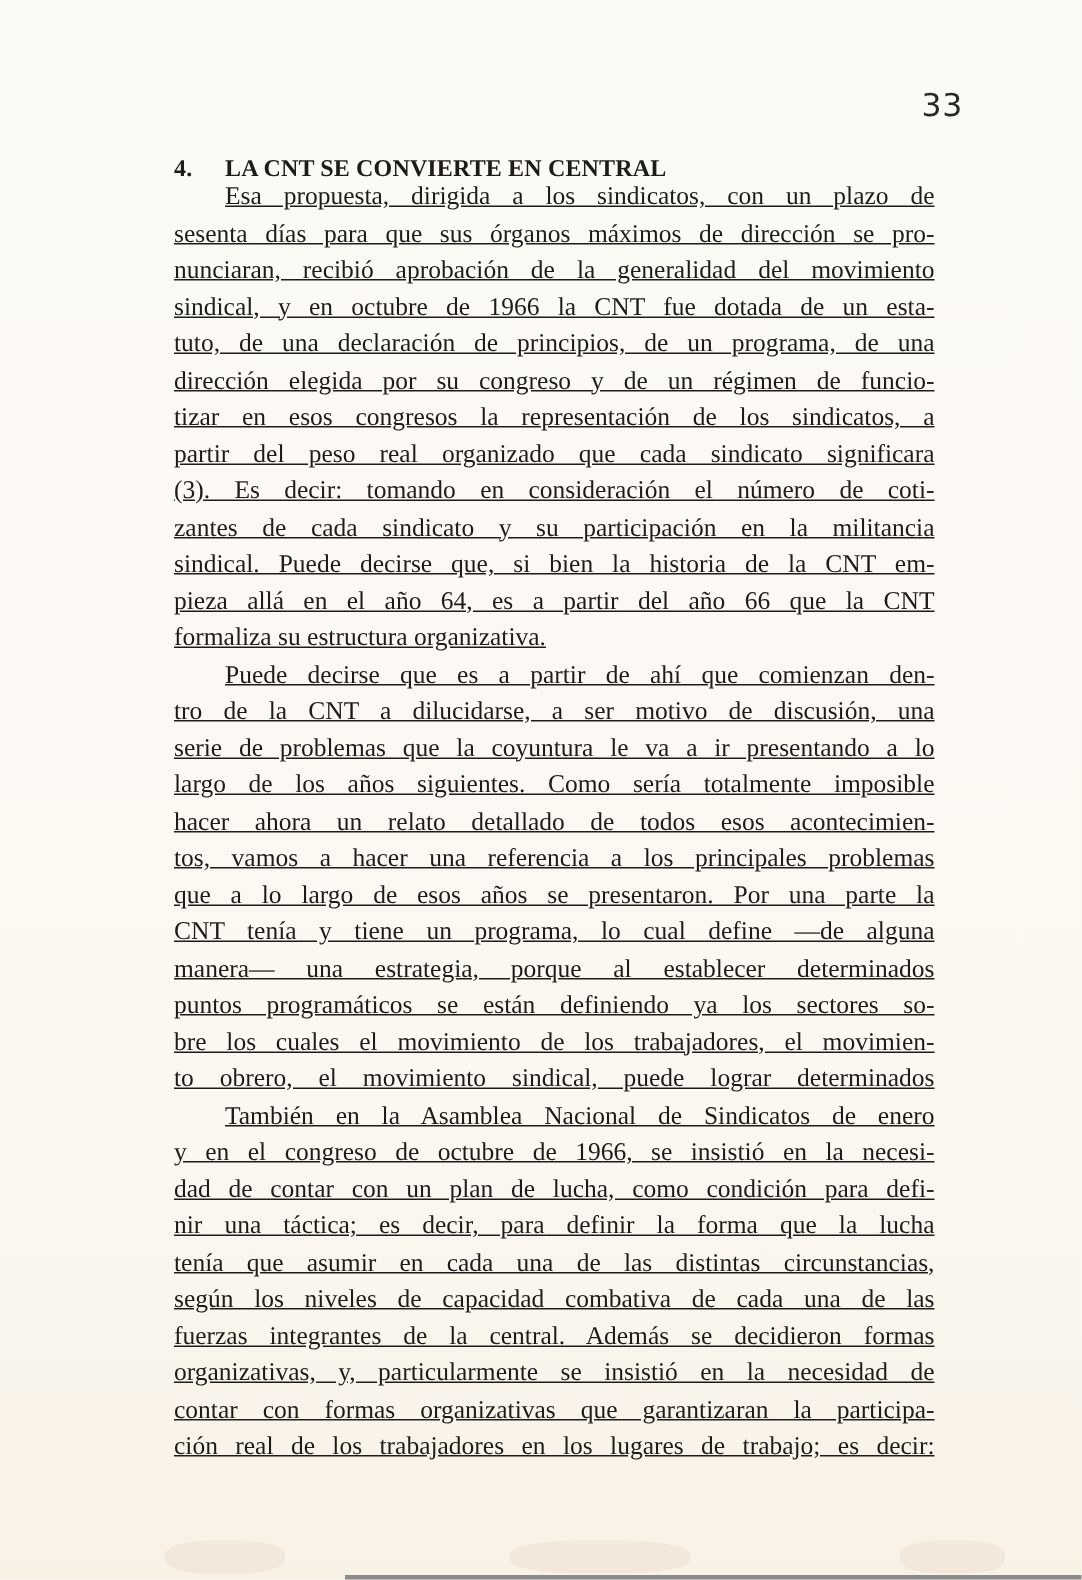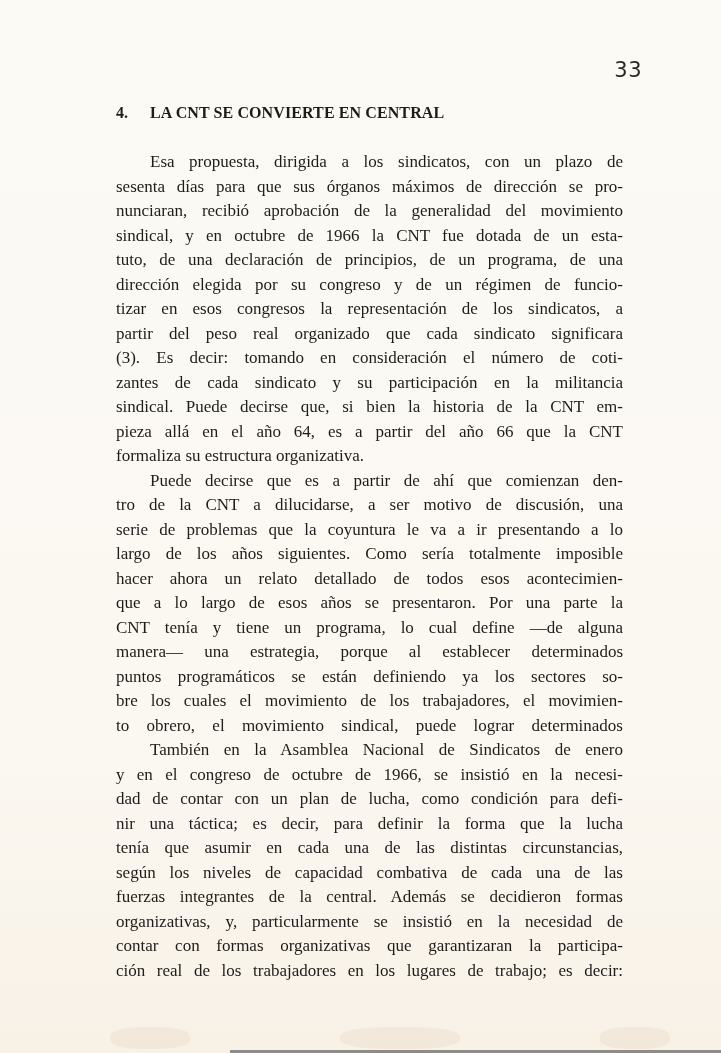--- a/index.html
+++ b/index.html
@@ -41,22 +41,23 @@
     letter-spacing: 0.1px;
     white-space: nowrap;
   }
   .heading .num {
     display: inline-block;
     width: 34px;
   }
   .body-text {
     position: absolute;
     left: 116px;
-    top: 150px;
+    top: 119px;
     width: 507px;
+    text-decoration: underline;
   }
   .line {
     display: block;
     height: 24.5px;
     line-height: 24.5px;
     font-size: 17px;
     text-align: justify;
     text-align-last: justify;
     white-space: nowrap;
     overflow: visible;
@@ -111,20 +112,21 @@
       <span class="line">pieza allá en el año 64, es a partir del año 66 que la CNT</span>
       <span class="line last">formaliza su estructura organizativa.</span>
     </div>
 
     <div>
       <span class="line indent">Puede decirse que es a partir de ahí que comienzan den-</span>
       <span class="line">tro de la CNT a dilucidarse, a ser motivo de discusión, una</span>
       <span class="line">serie de problemas que la coyuntura le va a ir presentando a lo</span>
       <span class="line">largo de los años siguientes. Como sería totalmente imposible</span>
       <span class="line">hacer ahora un relato detallado de todos esos acontecimien-</span>
+      <span class="line">tos, vamos a hacer una referencia a los principales problemas</span>
       <span class="line">que a lo largo de esos años se presentaron. Por una parte la</span>
       <span class="line">CNT tenía y tiene un programa, lo cual define —de alguna</span>
       <span class="line">manera— una estrategia, porque al establecer determinados</span>
       <span class="line">puntos programáticos se están definiendo ya los sectores so-</span>
       <span class="line">bre los cuales el movimiento de los trabajadores, el movimien-</span>
       <span class="line">to obrero, el movimiento sindical, puede lograr determinados</span>
     </div>
 
     <div>
       <span class="line indent">También en la Asamblea Nacional de Sindicatos de enero</span>

